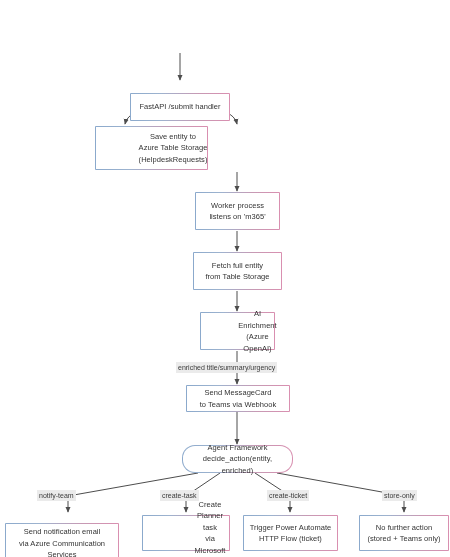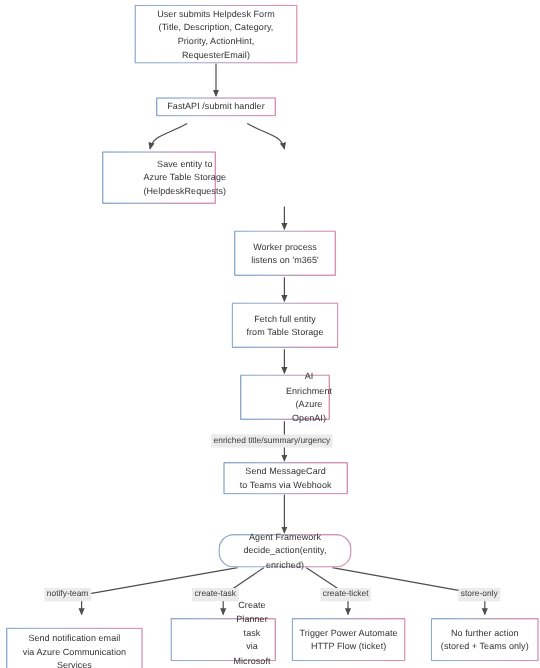--- a/index.html
+++ b/index.html
@@ -97,32 +97,26 @@
       <path d="M255,473 L290,496"></path>
       <path d="M277,473 L404,496"></path>
 
       <path d="M68,500 L68,512"></path>
       <path d="M186,500 L186,512"></path>
       <path d="M290,500 L290,512"></path>
       <path d="M404,500 L404,512"></path>
     </g>
   </svg>
 
-  <div class="node" style="left:112px; top:4px; width:136px; height:49px;">
-    <span class="node-text">User submits Helpdesk Form
-(Title, Description, Category,
-Priority, ActionHint,
-RequesterEmail)</span>
-  </div>
 
-  <div class="node" style="left:130px; top:81px; width:100px; height:16px;">
+  <div class="node" style="left:130px; top:93px; width:100px; height:28px;">
     <span class="node-text">FastAPI /submit handler</span>
   </div>
 
-  <div class="node" style="left:85px; top:126px; width:95px; height:44px;padding-left:43px;">
+  <div class="node" style="left:95px; top:126px; width:113px; height:44px;padding-left:43px;">
     <span class="node-text">Save entity to
 Azure Table Storage
 (HelpdeskRequests)</span>
   </div>
 
 
   <div class="node" style="left:195px; top:192px; width:85px; height:38px;">
     <span class="node-text">Worker process
 listens on 'm365'</span>
   </div>

